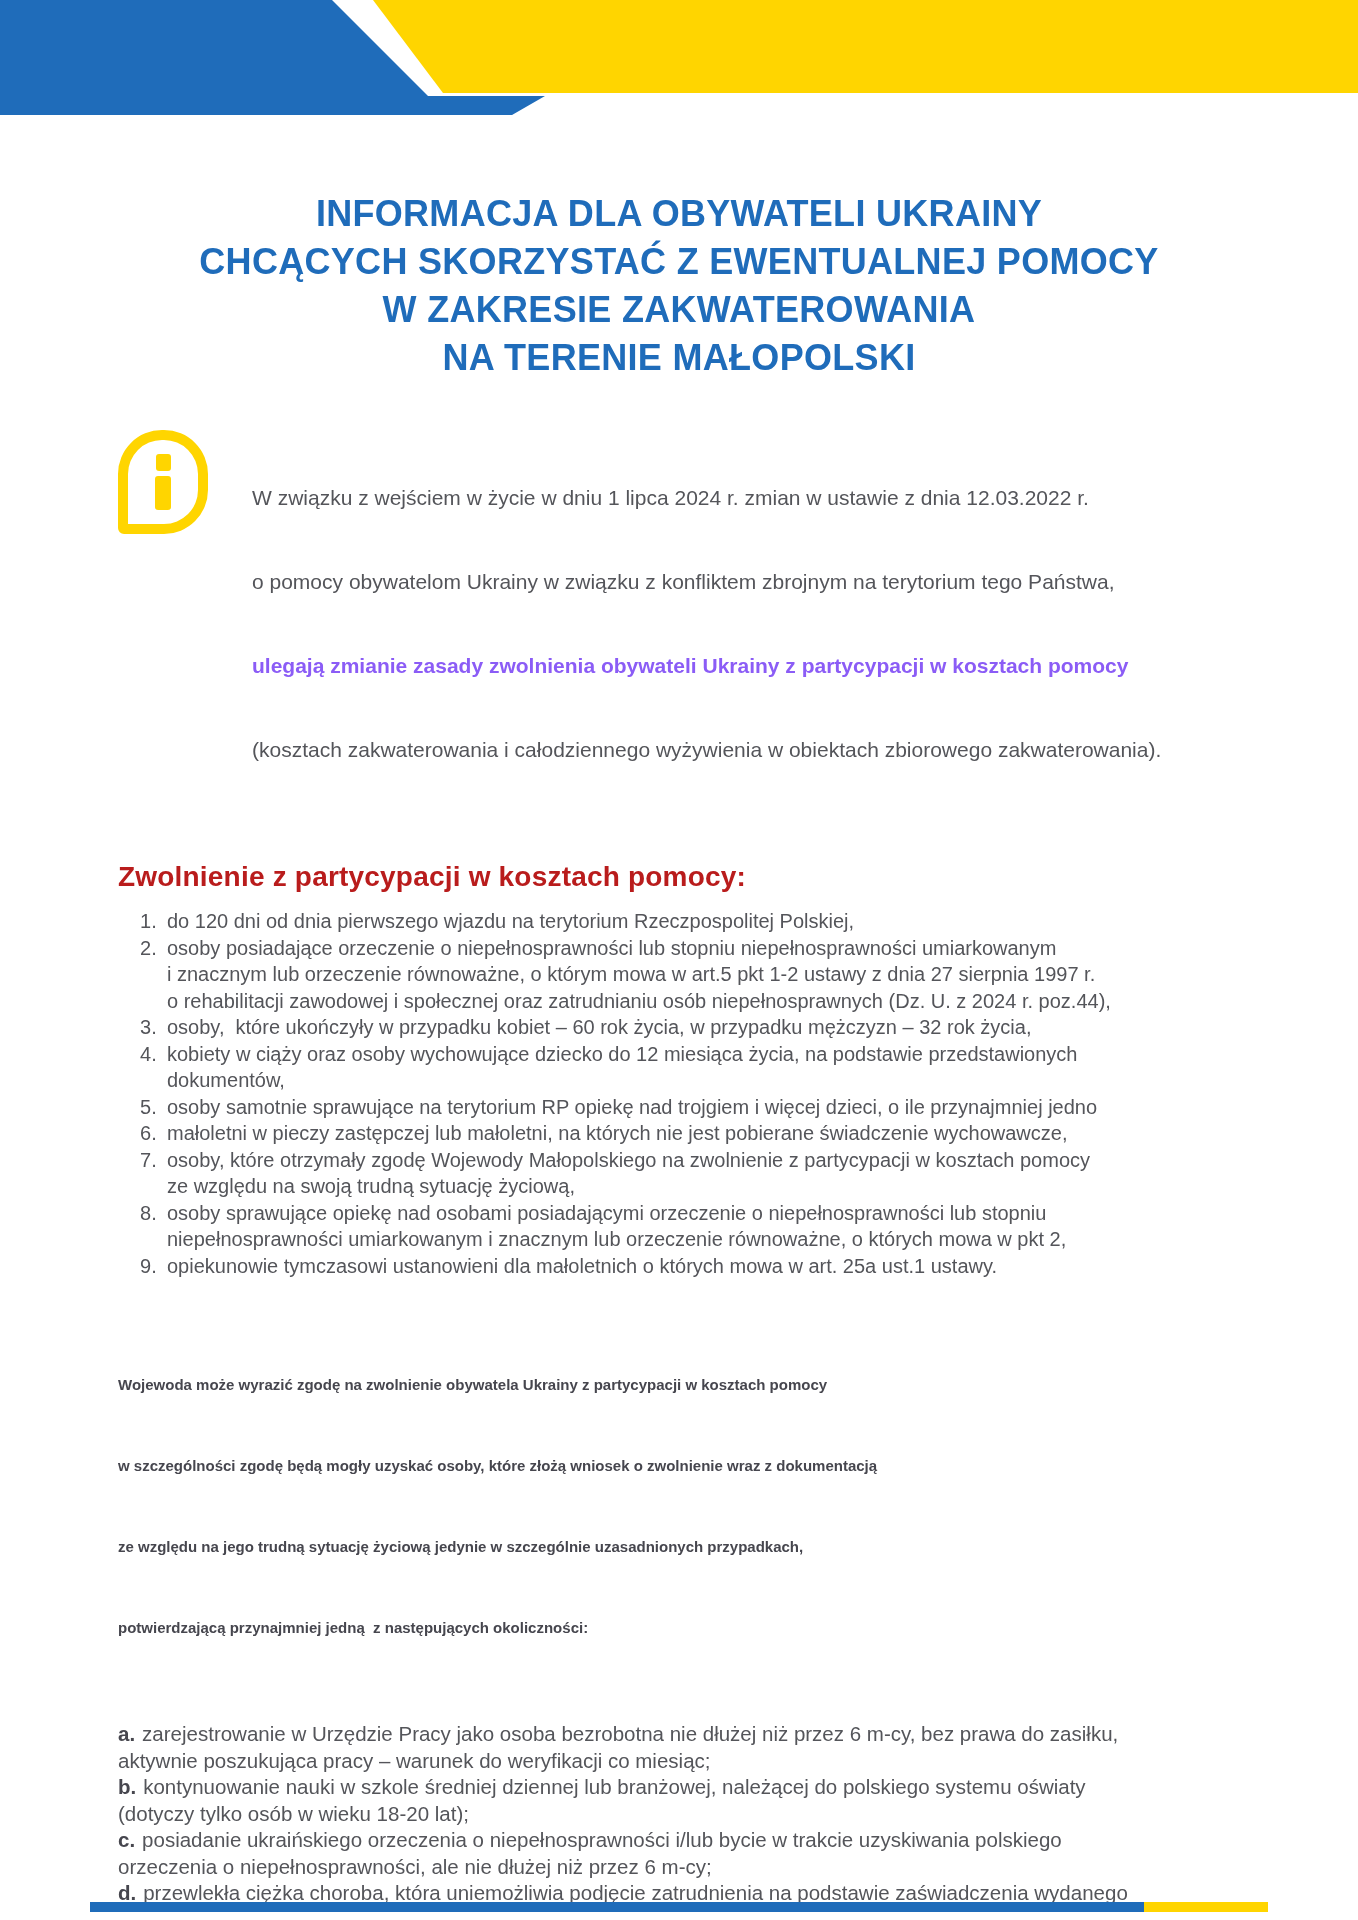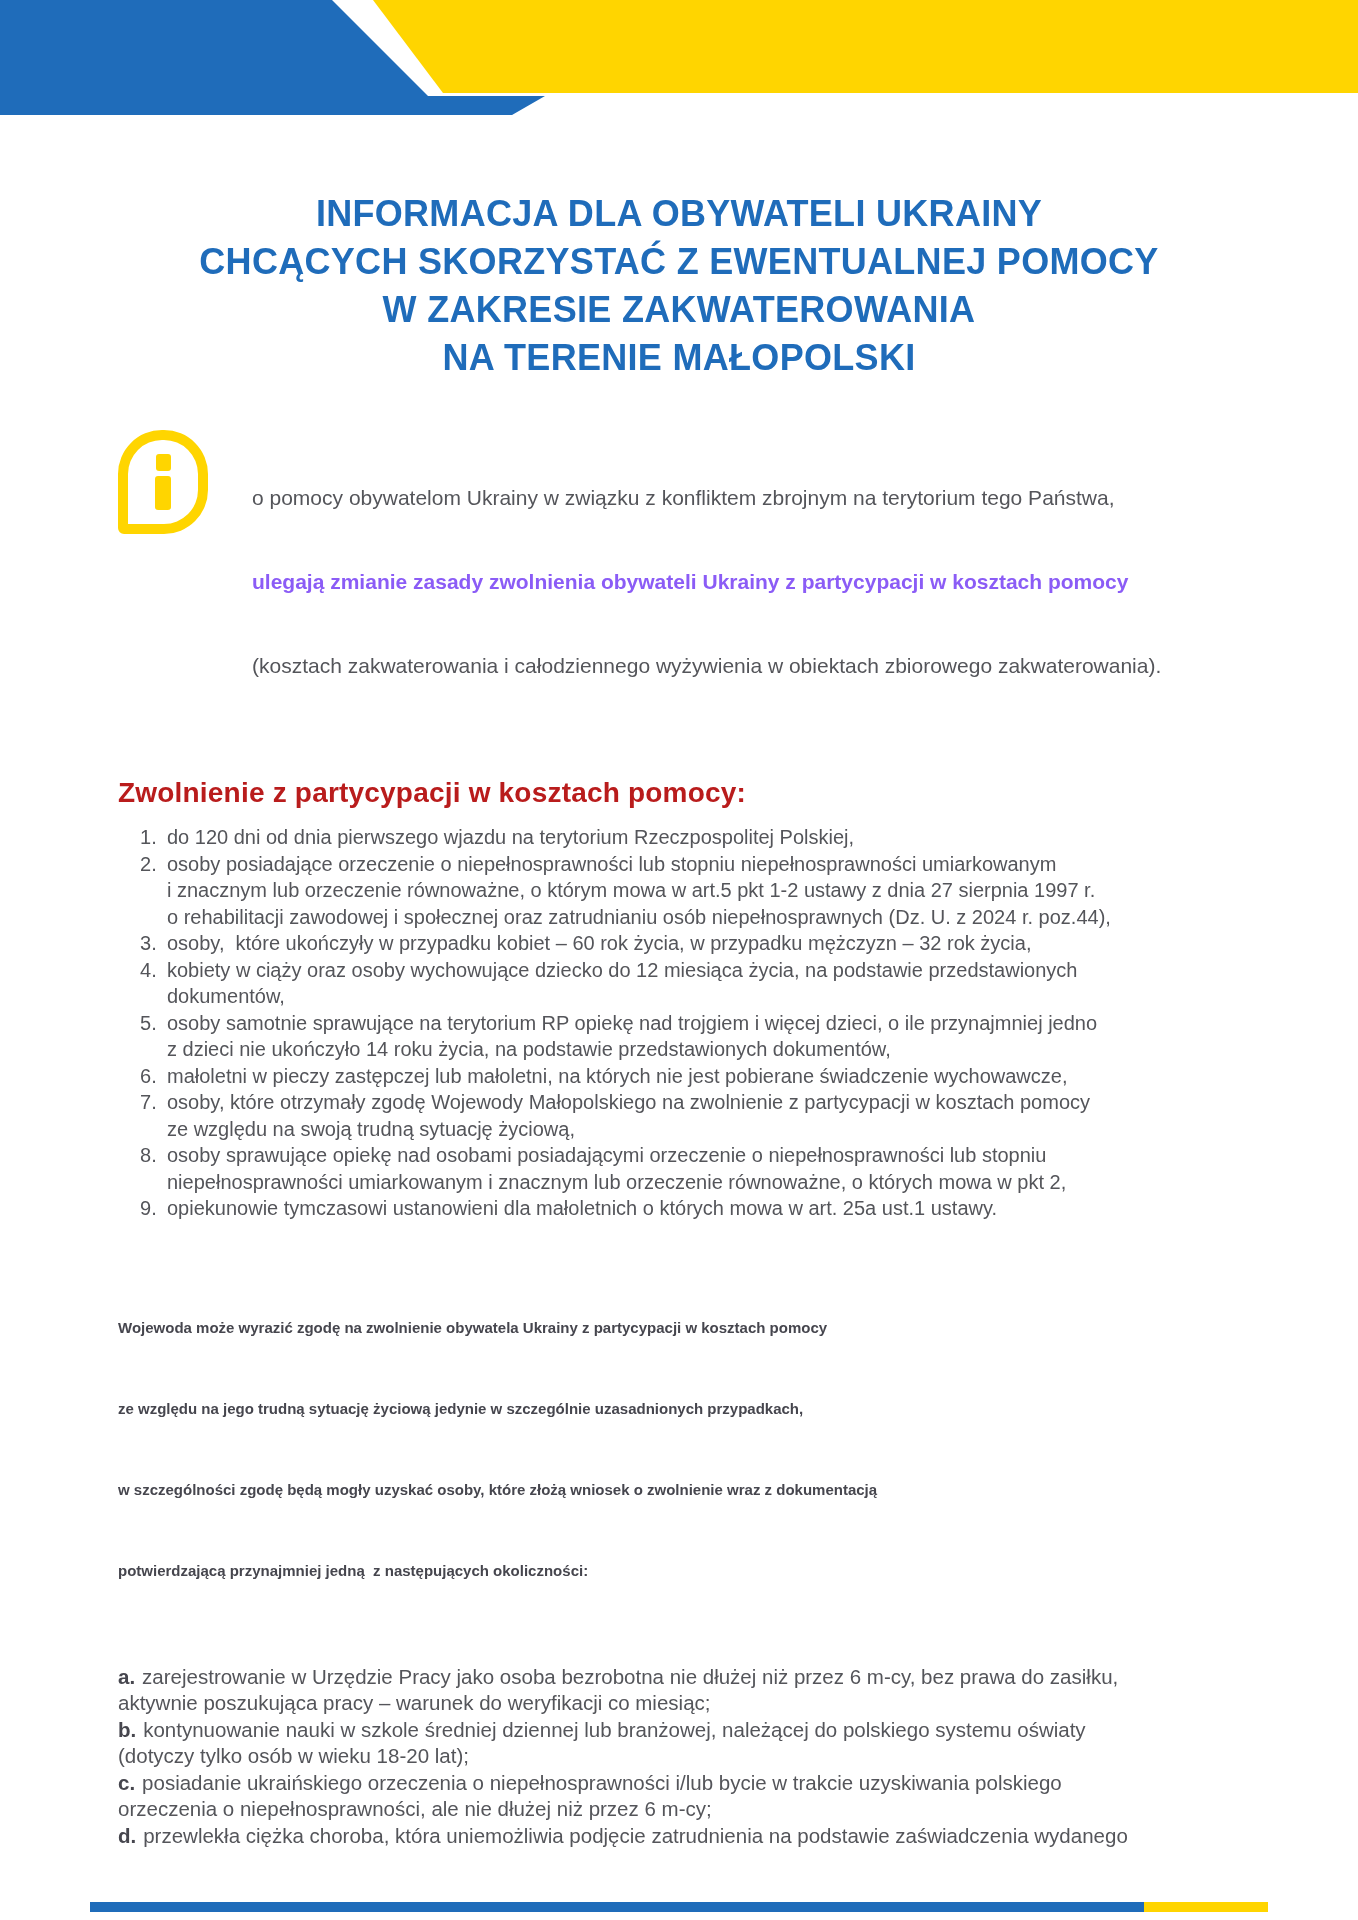--- a/index.html
+++ b/index.html
@@ -61,20 +61,21 @@
       <div>W ZAKRESIE ZAKWATEROWANIA</div>
       <div>NA TERENIE MAŁOPOLSKI</div>
     </h1>
 
     <section class="intro-row">
       <div class="info-badge">
         <div class="i-dot"></div>
         <div class="i-stem"></div>
       </div>
       <div class="intro-text">
+        <div class="ln">W związku z wejściem w życie w dniu 1 lipca 2024 r. zmian w ustawie z dnia 12.03.2022 r.</div>
         <div class="ln">o pomocy obywatelom Ukrainy w związku z konfliktem zbrojnym na terytorium tego Państwa,</div>
         <div class="ln bold">ulegają zmianie zasady zwolnienia obywateli Ukrainy z partycypacji w kosztach pomocy</div>
         <div class="ln">(kosztach zakwaterowania i całodziennego wyżywienia w obiektach zbiorowego zakwaterowania).</div>
       </div>
     </section>
 
     <h2 class="section-heading">Zwolnienie z partycypacji w kosztach pomocy:</h2>
 
     <ol class="exemption">
       <li>
@@ -87,42 +88,41 @@
       </li>
       <li>
         <div class="ln">osoby,  które ukończyły w przypadku kobiet – 60 rok życia, w przypadku mężczyzn – 32 rok życia,</div>
       </li>
       <li>
         <div class="ln">kobiety w ciąży oraz osoby wychowujące dziecko do 12 miesiąca życia, na podstawie przedstawionych</div>
         <div class="ln">dokumentów,</div>
       </li>
       <li>
         <div class="ln">osoby samotnie sprawujące na terytorium RP opiekę nad trojgiem i więcej dzieci, o ile przynajmniej jedno</div>
-        <div class="ln">z dzieci nie ukończyło 14 roku życia, na podstawie przedstawionych dokumentów,</div>
       </li>
       <li>
         <div class="ln">małoletni w pieczy zastępczej lub małoletni, na których nie jest pobierane świadczenie wychowawcze,</div>
       </li>
       <li>
         <div class="ln">osoby, które otrzymały zgodę Wojewody Małopolskiego na zwolnienie z partycypacji w kosztach pomocy</div>
         <div class="ln">ze względu na swoją trudną sytuację życiową,</div>
       </li>
       <li>
         <div class="ln">osoby sprawujące opiekę nad osobami posiadającymi orzeczenie o niepełnosprawności lub stopniu</div>
         <div class="ln">niepełnosprawności umiarkowanym i znacznym lub orzeczenie równoważne, o których mowa w pkt 2,</div>
       </li>
       <li>
         <div class="ln">opiekunowie tymczasowi ustanowieni dla małoletnich o których mowa w art. 25a ust.1 ustawy.</div>
       </li>
     </ol>
 
     <div class="wojewoda">
       <div class="ln">Wojewoda może wyrazić zgodę na zwolnienie obywatela Ukrainy z partycypacji w kosztach pomocy</div>
+      <div class="ln">w szczególności zgodę będą mogły uzyskać osoby, które złożą wniosek o zwolnienie wraz z dokumentacją</div>
       <div class="ln">ze względu na jego trudną sytuację życiową jedynie w szczególnie uzasadnionych przypadkach,</div>
-      <div class="ln">w szczególności zgodę będą mogły uzyskać osoby, które złożą wniosek o zwolnienie wraz z dokumentacją</div>
       <div class="ln">potwierdzającą przynajmniej jedną  z następujących okoliczności:</div>
     </div>
 
     <div class="circumstances">
       <div class="c-item">
         <div class="ln"><b>a.</b><span>zarejestrowanie w Urzędzie Pracy jako osoba bezrobotna nie dłużej niż przez 6 m-cy, bez prawa do zasiłku,</span></div>
         <div class="ln">aktywnie poszukująca pracy – warunek do weryfikacji co miesiąc;</div>
       </div>
       <div class="c-item">
         <div class="ln"><b>b.</b><span>kontynuowanie nauki w szkole średniej dziennej lub branżowej, należącej do polskiego systemu oświaty</span></div>

